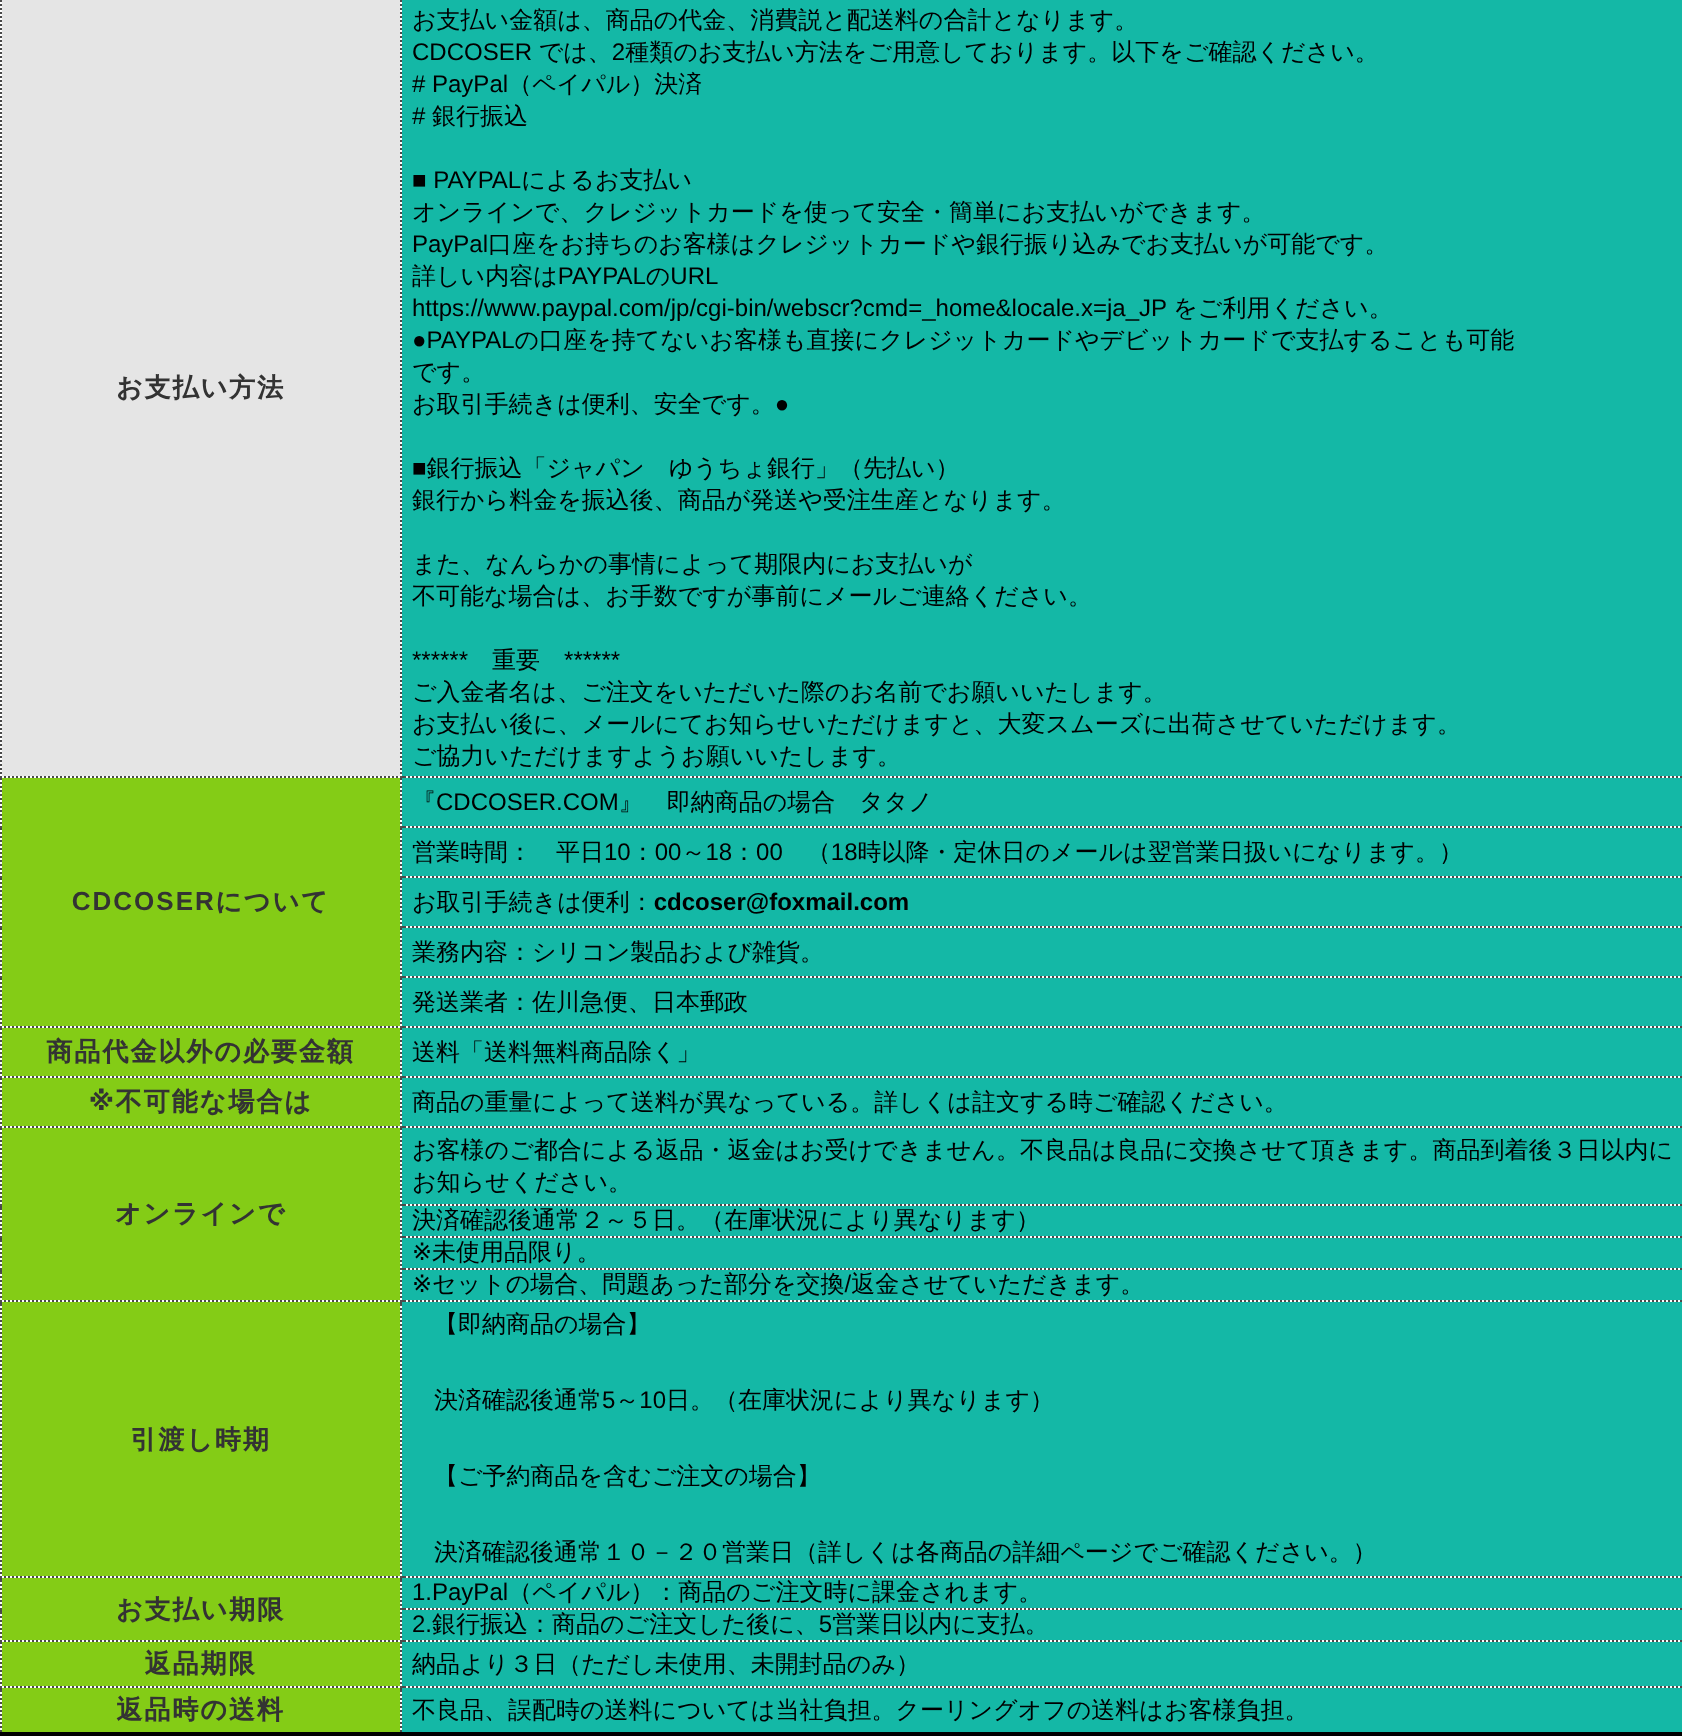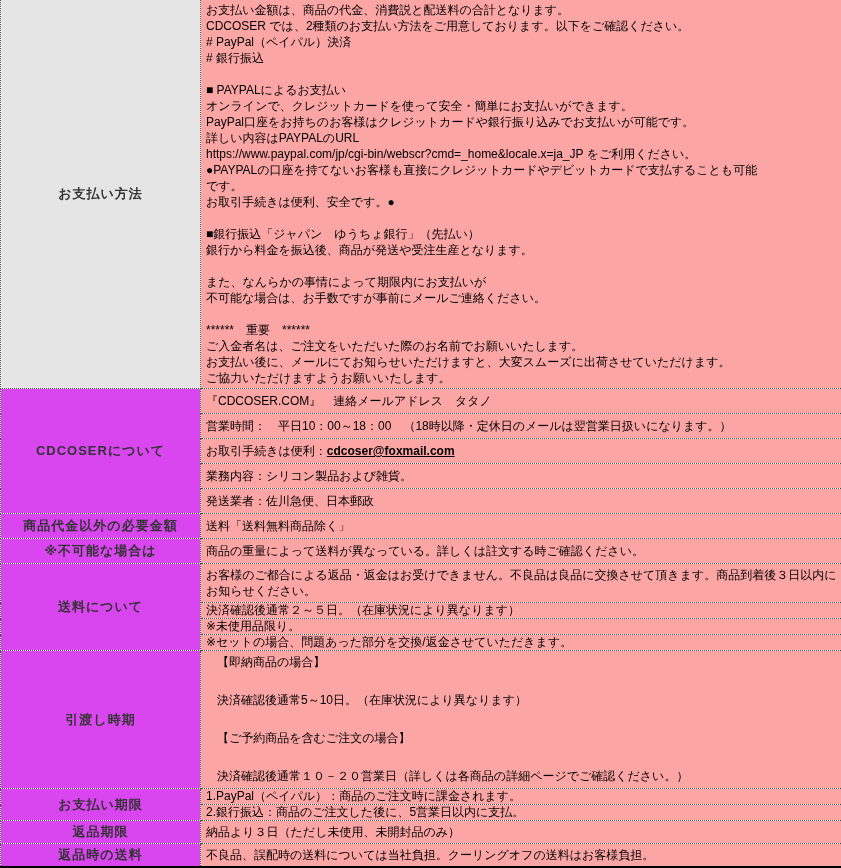--- a/index.html
+++ b/index.html
@@ -27,33 +27,33 @@
     border: 1px dotted #4a4a4a;
     vertical-align: middle;
     overflow: hidden;
     word-break: break-all;
   }
   table.shop-table tr:first-child th,
   table.shop-table tr:first-child td {
     border-top: none;
   }
   th.hdr {
-    background: #d946ef;
+    background: #84cc16;
     font-size: 13px;
     font-weight: bold;
     color: #333333;
     text-align: center;
     padding: 2px;
     letter-spacing: 1px;
   }
   th.hdr-white {
     background: #e5e5e5;
   }
   td.cell {
-    background: #fca5a5;
+    background: #14b8a6;
     font-size: 12px;
     line-height: 16px;
     padding: 4px 4px 4px 5px;
   }
   td.top-block {
     vertical-align: top;
     padding: 2px 4px 2px 5px;
   }
   .pre {
     white-space: pre-line;
@@ -66,21 +66,20 @@
     padding: 3px 4px 3px 5px;
     margin-top: 18px;
   }
   td.delivery-cell {
     line-height: 19px;
     padding: 2px 4px 2px 16px;
     vertical-align: top;
   }
   .email {
     font-weight: bold;
-    text-decoration: underline;
   }
 </style>
 </head>
 <body>
 
 <div class="page">
   <table class="shop-table">
     <colgroup>
       <col style="width:200px">
       <col style="width:641px">
@@ -110,21 +109,21 @@
 不可能な場合は、お手数ですが事前にメールご連絡ください。
 
 ******　重要　******
 ご入金者名は、ご注文をいただいた際のお名前でお願いいたします。
 お支払い後に、メールにてお知らせいただけますと、大変スムーズに出荷させていただけます。
 ご協力いただけますようお願いいたします。</td>
     </tr>
 
     <tr>
       <th class="hdr" rowspan="5">CDCOSERについて</th>
-      <td class="cell">『CDCOSER.COM』　連絡メールアドレス　タタノ</td>
+      <td class="cell">『CDCOSER.COM』　即納商品の場合　タタノ</td>
     </tr>
     <tr>
       <td class="cell">営業時間：　平日10：00～18：00　（18時以降・定休日のメールは翌営業日扱いになります。）</td>
     </tr>
     <tr>
       <td class="cell">
         <span>お取引手続きは便利：</span><span class="email">cdcoser@foxmail.com</span>
       </td>
     </tr>
     <tr>
@@ -138,21 +137,21 @@
       <th class="hdr">商品代金以外の必要金額</th>
       <td class="cell">送料「送料無料商品除く」</td>
     </tr>
 
     <tr>
       <th class="hdr">※不可能な場合は</th>
       <td class="cell">商品の重量によって送料が異なっている。詳しくは註文する時ご確認ください。</td>
     </tr>
 
     <tr>
-      <th class="hdr" rowspan="4">送料について</th>
+      <th class="hdr" rowspan="4">オンラインで</th>
       <td class="cell two-line">お客様のご都合による返品・返金はお受けできません。不良品は良品に交換させて頂きます。商品到着後３日以内にお知らせください。</td>
     </tr>
     <tr>
       <td class="cell tight">決済確認後通常２～５日。（在庫状況により異なります）</td>
     </tr>
     <tr>
       <td class="cell tight">※未使用品限り。</td>
     </tr>
     <tr>
       <td class="cell tight">※セットの場合、問題あった部分を交換/返金させていただきます。</td>

